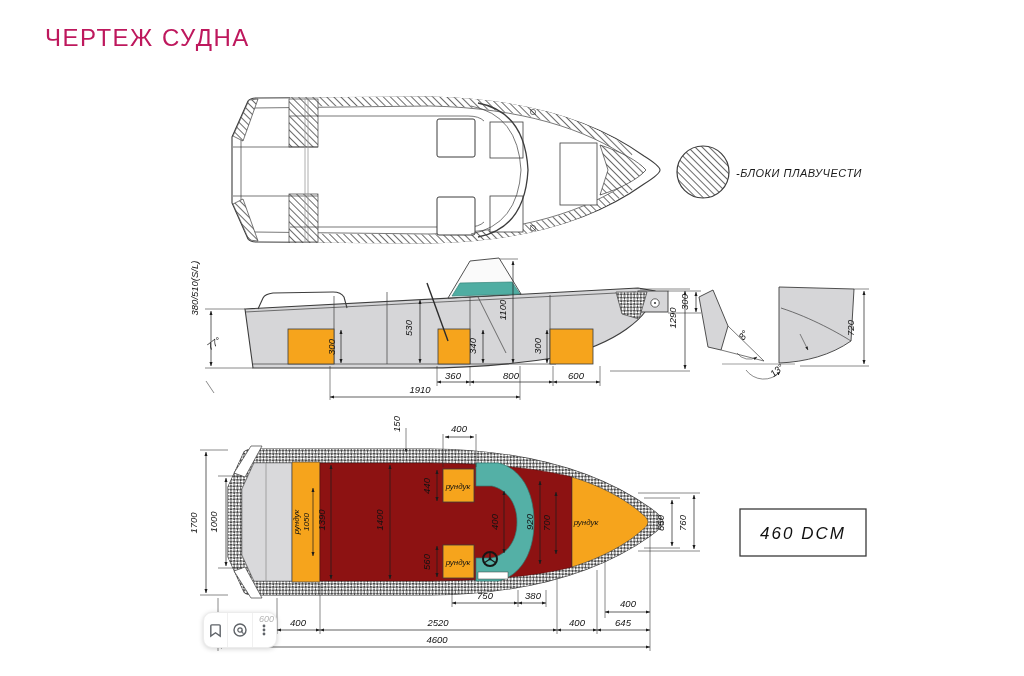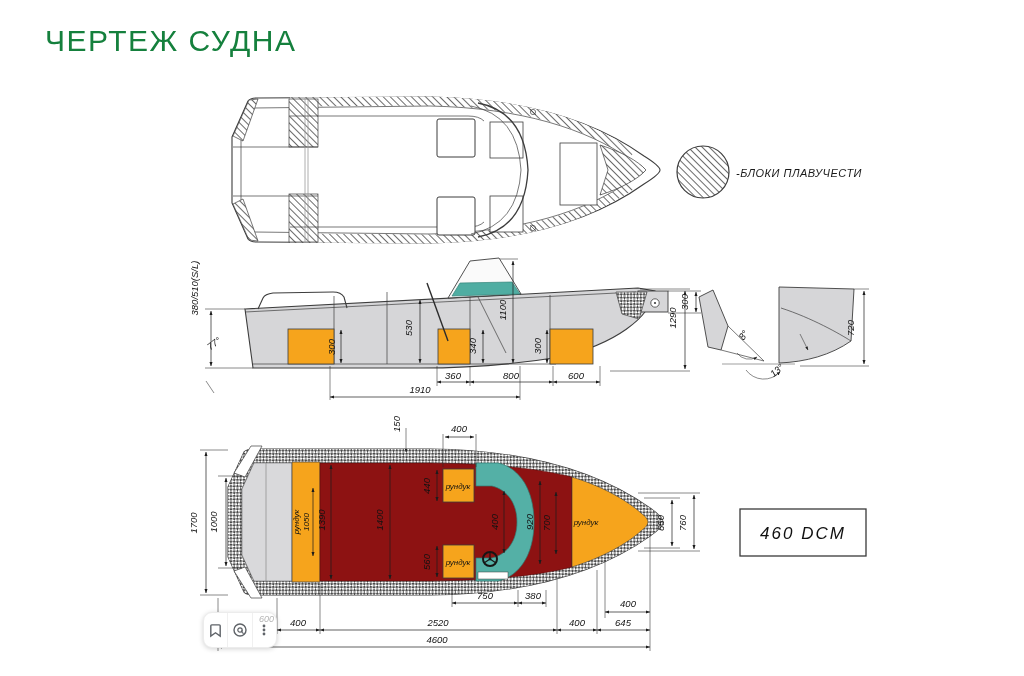--- a/index.html
+++ b/index.html
@@ -1,19 +1,19 @@
 <!DOCTYPE html>
 <html><head>
 <meta charset="utf-8">
 <style>
   html,body{margin:0;padding:0;background:#fff;}
   .page{position:relative;width:1024px;height:676px;background:#fff;overflow:hidden;
         font-family:"Liberation Sans",sans-serif;}
-  .title{position:absolute;left:45px;top:24px;margin:0;font-size:30px;font-weight:500;
-         letter-spacing:1.5px;color:#15803d;}
+  .title{position:absolute;left:45px;top:24px;margin:0;font-size:24px;font-weight:500;
+         letter-spacing:1.5px;color:#be185d;}
   svg .o   {fill:none;stroke:#3d3d3d;stroke-width:1.1;}
   svg .t   {fill:none;stroke:#3d3d3d;stroke-width:.7;}
   svg .dl  {stroke:#1c1c1c;stroke-width:.7;fill:none;marker-start:url(#arr);marker-end:url(#arr);}
   svg .ext {stroke:#2a2a2a;stroke-width:.55;fill:none;}
   svg .dim {font:italic 9.5px "Liberation Sans",sans-serif;fill:#121212;}
   svg .dimS{font:italic 8px "Liberation Sans",sans-serif;fill:#121212;}
   svg .lbl {font:italic 11px "Liberation Sans",sans-serif;fill:#1a1a1a;letter-spacing:.5px;}
   svg .big {font:italic 17px "Liberation Sans",sans-serif;fill:#111;letter-spacing:2px;}
   .toolbar{position:absolute;left:203px;top:612px;width:72px;height:34px;background:#fff;
            border:1px solid #ececec;border-radius:9px;box-shadow:0 1px 5px rgba(0,0,0,.18);

